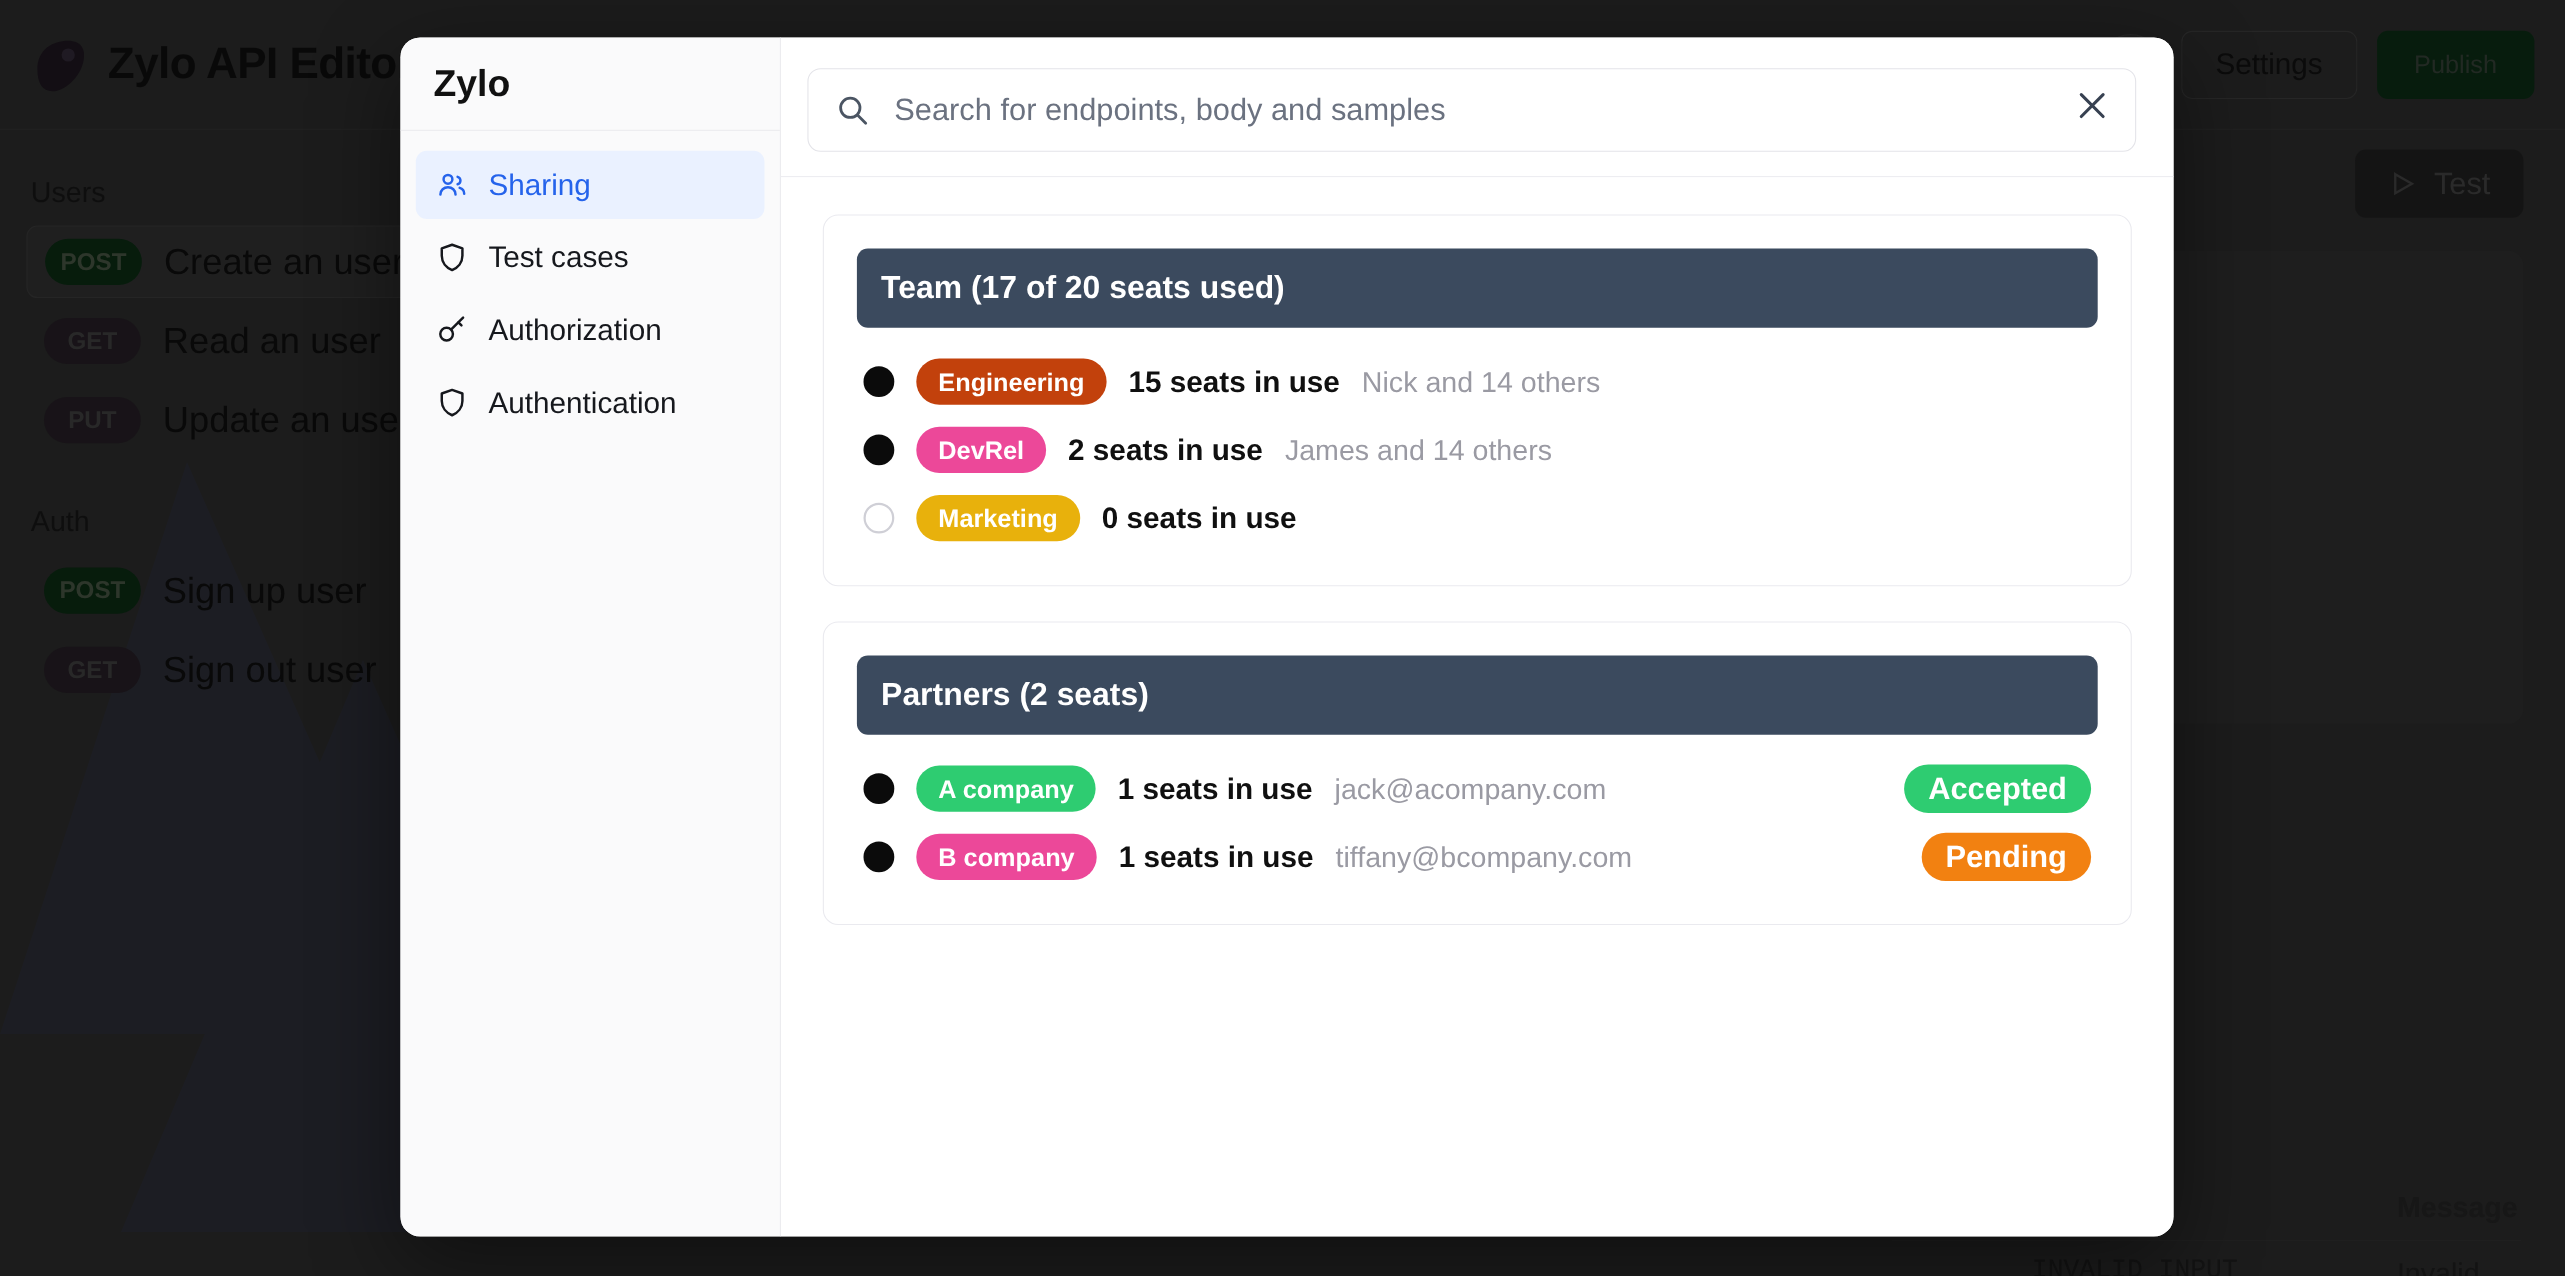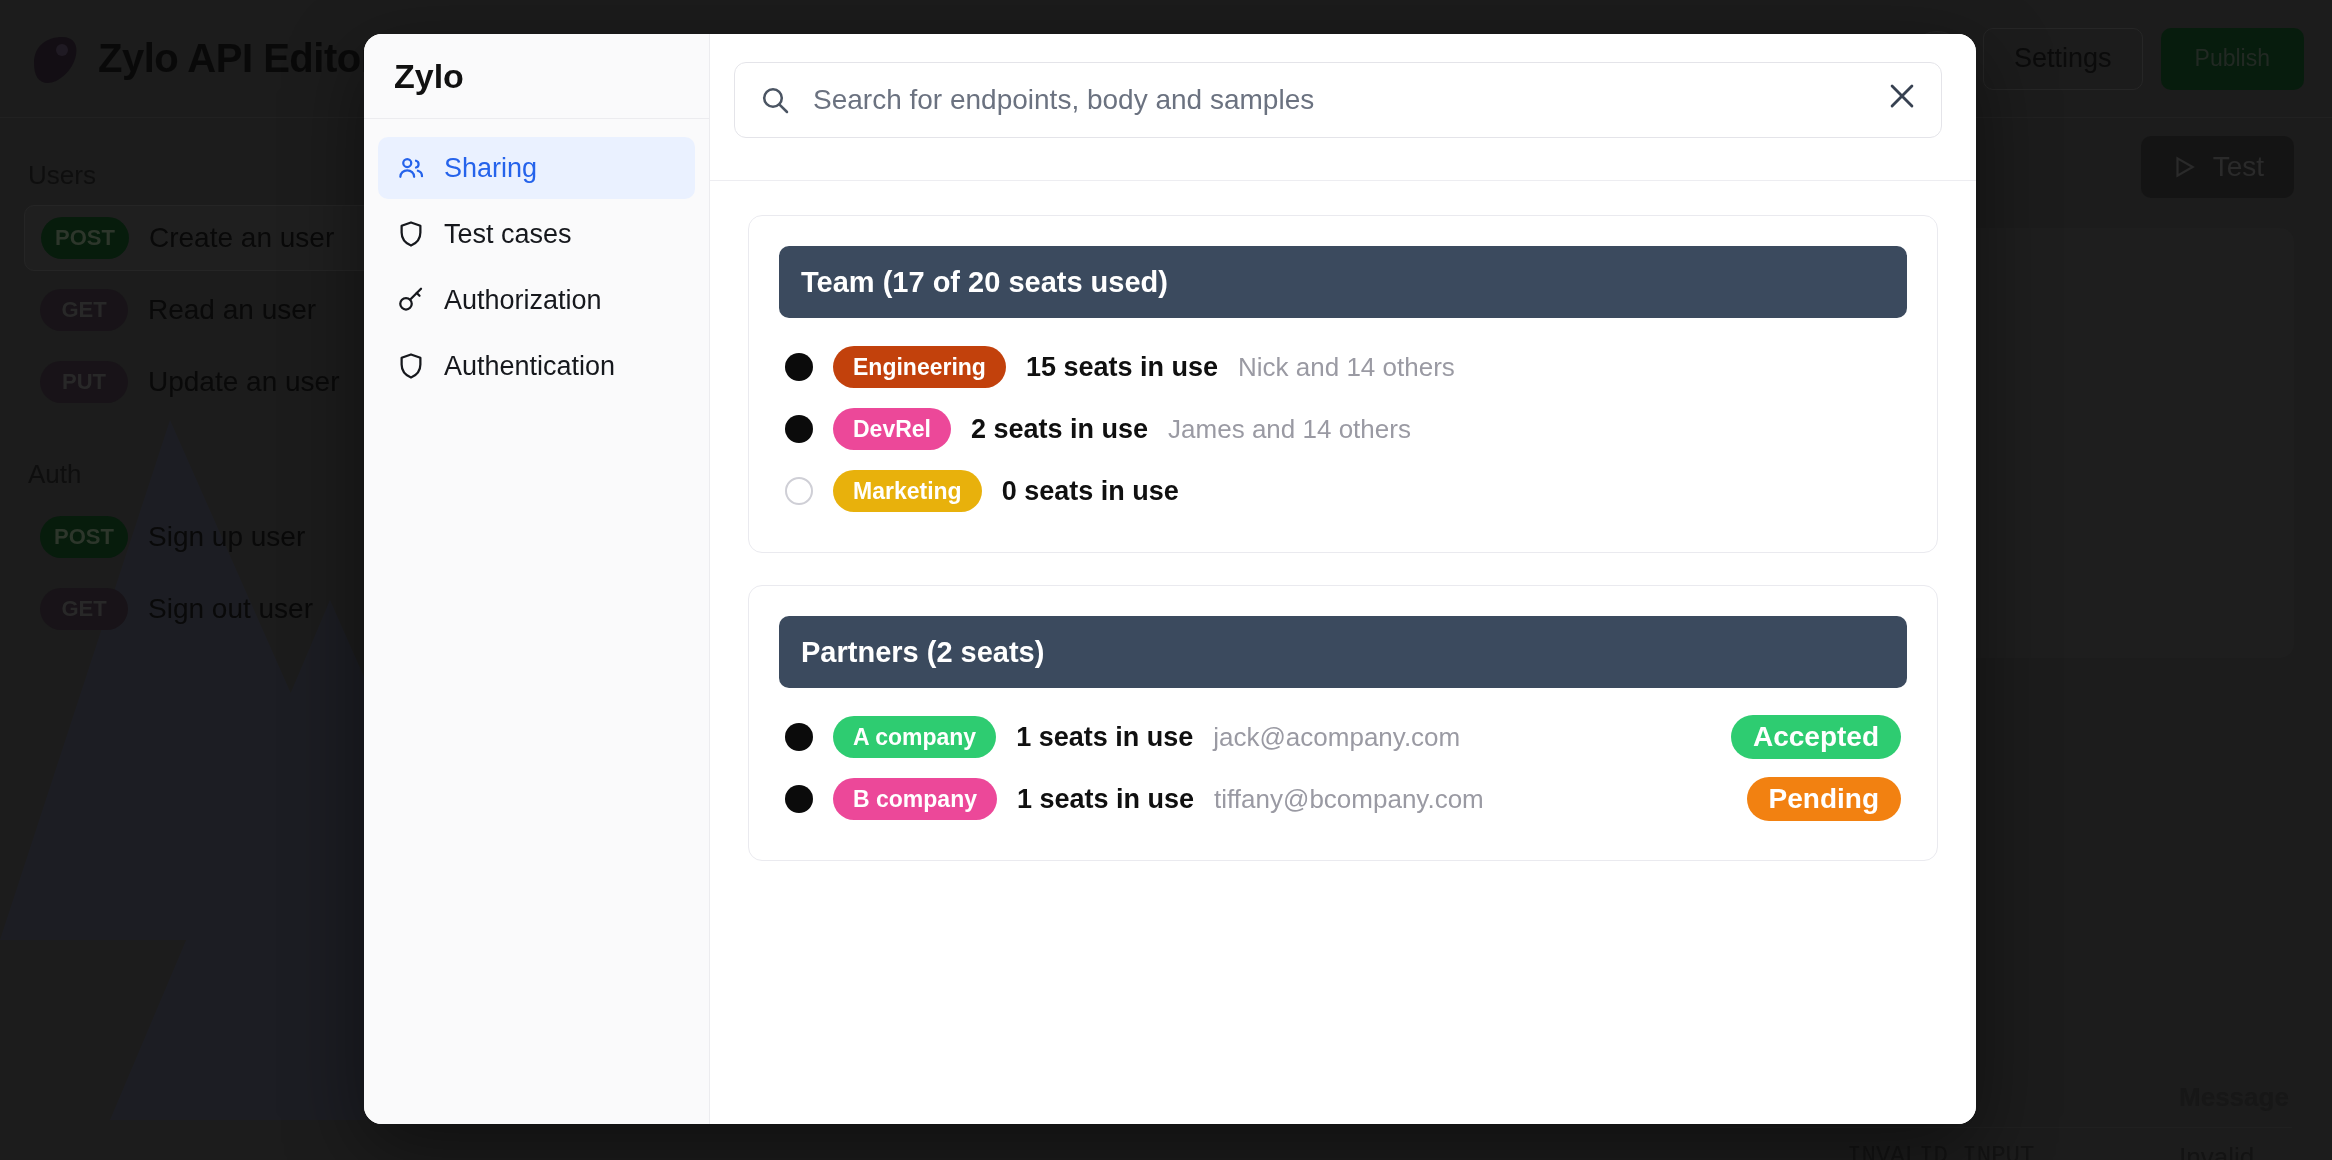--- a/index.html
+++ b/index.html
@@ -69,21 +69,21 @@
     margin-bottom: 6px;
   }
   .nav-item.active { background: #3a3a3a; border: 1px solid #444; }
   .method {
     min-width: 88px; height: 42px; border-radius: 21px;
     display: flex; align-items: center; justify-content: center;
     font-size: 22px; font-weight: 600; color: #4a4a4a;
     background: #2c242c; padding: 0 14px;
   }
   .method.post { background: #0d3317; color: #53634f; }
-  .nav-label { font-size: 28px; color: #111; }
+  .nav-label { font-size: 33px; color: #111; }
 
   
   .right-panel {
     position: absolute; top: 118px; left: 620px; right: 0; bottom: 0;
   }
   .test-btn {
     position: absolute; right: 38px; top: 18px;
     height: 62px; padding: 0 30px; display: flex; align-items: center; gap: 16px;
     background: #262626; border-radius: 10px; color: #4d4d4d; font-size: 28px;
   }
@@ -143,21 +143,21 @@
     display: flex; align-items: center; gap: 18px;
     height: 62px; padding: 0 18px; border-radius: 10px;
     color: #16181d; font-size: 27px;
   }
   .side-item.selected { background: #eaf1ff; color: #2563eb; align-items: center; }
   .side-icon { width: 30px; height: 30px; display: flex; align-items: center; justify-content: center; }
   .side-icon svg { width: 30px; height: 30px; }
 
   .modal-main { flex: 1; display: flex; flex-direction: column; background: #fff; }
   .search-wrap {
-    position: relative; padding: 28px 34px 42px 24px;
+    position: relative; padding: 28px 34px 22px 24px;
     border-bottom: 1px solid #ededf1;
   }
   .search-field {
     display: flex; align-items: center; gap: 22px;
     height: 76px; padding: 0 24px;
     border: 1px solid #e4e4e9; border-radius: 12px; background: #fff;
   }
   .search-field input {
     border: none; outline: none; flex: 1;
     font-size: 28px; color: #111;

